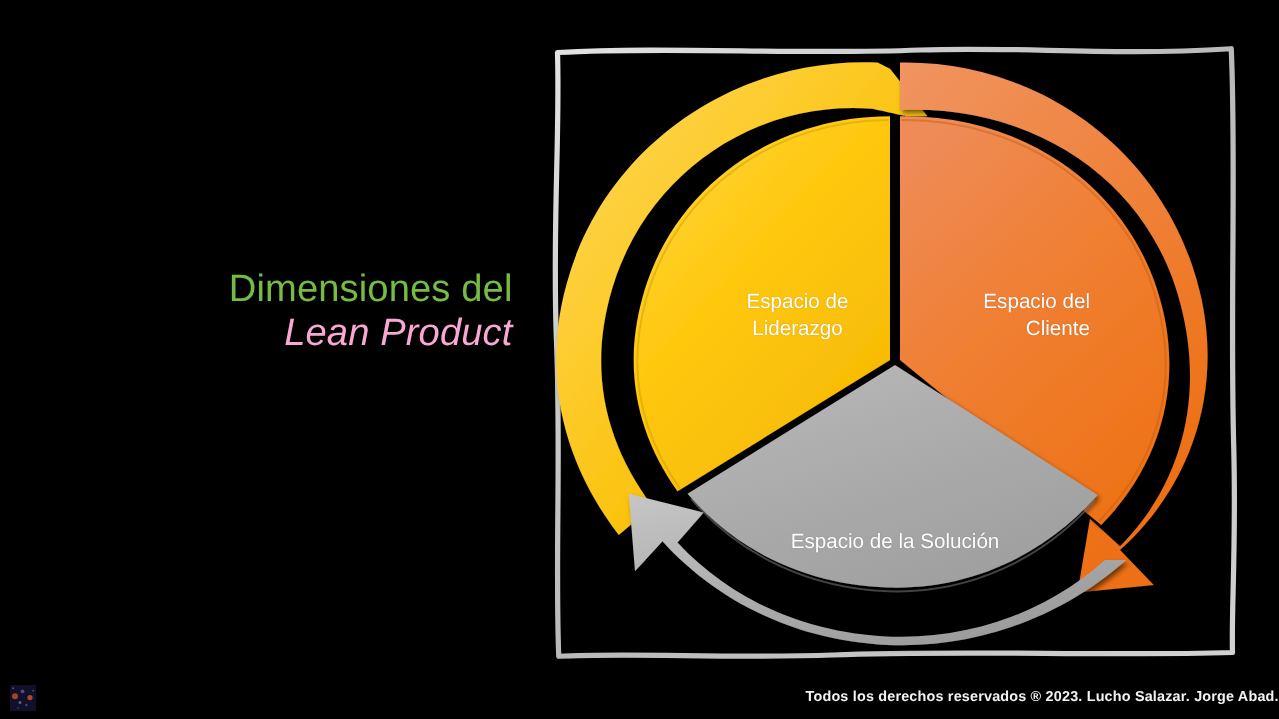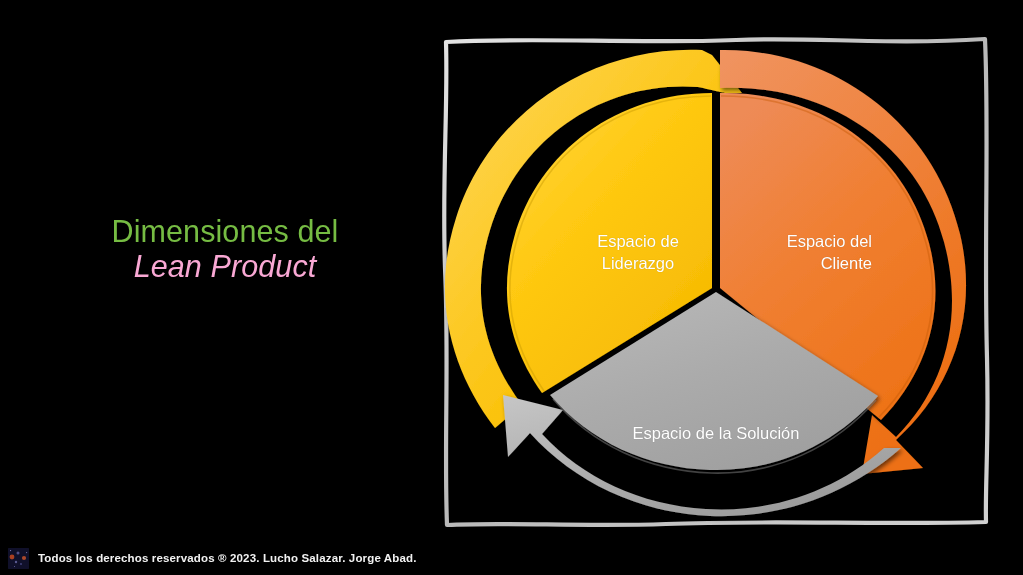--- a/index.html
+++ b/index.html
@@ -24,21 +24,21 @@
     height: 575px;
     background: #000000;
   }
 
   
   #title-block {
     position: absolute;
     left: 40px;
     top: 214px;
     width: 370px;
-    text-align: center;
+    text-align: right;
     line-height: 1.16;
     letter-spacing: 0.1px;
   }
   .title-line {
     display: block;
     font-size: 30.5px;
     color: #76BC43;
     font-weight: 400;
     white-space: nowrap;
   }
@@ -101,20 +101,21 @@
 
   
   #footer {
     position: absolute;
     left: 0;
     bottom: 0;
     width: 1023px;
     height: 34px;
     display: flex;
     align-items: center;
+    justify-content: space-between;
   }
   #footer-logo {
     width: 21px;
     height: 21px;
     margin-left: 8px;
     margin-right: 9px;
     flex: none;
     border-radius: 1px;
     overflow: hidden;
     background: #0d0d1e;

